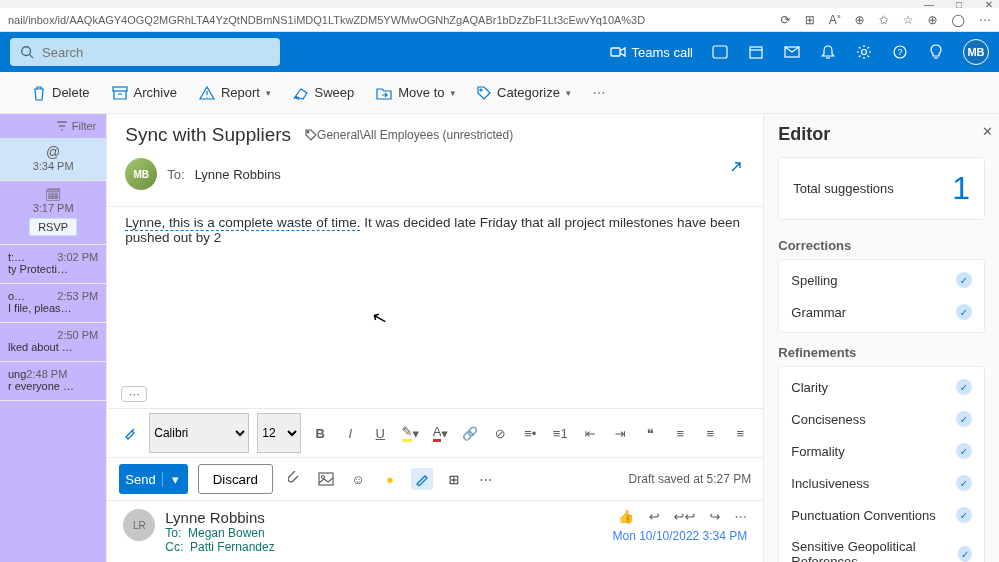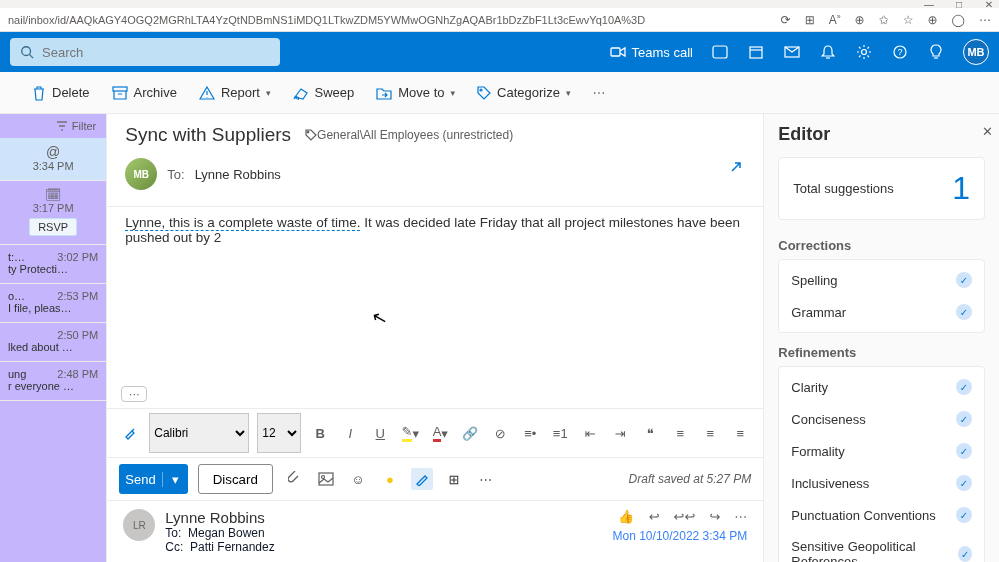--- a/index.html
+++ b/index.html
@@ -44,24 +44,24 @@
 .ellipsis-pill { border:1px solid #c8c6c4; border-radius:4px; width:26px; height:16px; display:flex; align-items:center; justify-content:center; font-size:11px; color:#605e5c; margin:6px 14px;}
 .fmtbar { border-top:1px solid #edebe9; border-bottom:1px solid #edebe9; padding:4px 12px; display:flex; align-items:center; gap:8px; color:#605e5c;}
 .fmtbar select { border:1px solid #c8c6c4; height:40px; font-size:12px;}
 .fmtbtn { width:22px; height:22px; display:inline-flex; align-items:center; justify-content:center; border-radius:2px; cursor:pointer;}
 .fmtbtn.hl { background:#deecf9;}
 .sendrow { display:flex; align-items:center; padding:6px 12px; gap:10px;}
 .sendbtn { background:#0078d4; color:#fff; height:30px; display:flex; align-items:center; border-radius:3px; overflow:hidden;}
 .sendbtn .lbl { padding:0 6px;}
 .sendbtn .split { border-left:1px solid rgba(255,255,255,.4); width:26px; display:flex; align-items:center; justify-content:center;}
 .discardbtn { height:30px; border:1px solid #8a8886; background:#fff; padding:0 14px; border-radius:3px;}
-.sendrow .right { margin-left:auto; color:#605e5c; font-size:12px;font-style:italic;}
+.sendrow .right { margin-left:auto; color:#605e5c; font-size:12px;}
 .thread { border-top:1px solid #edebe9; padding:8px 16px; display:flex; gap:10px; position:relative;}
 .thread .meta .from { font-size:15px; color:#323130;}
-.thread .meta .lines { font-size:12px; color:#0f172a;}
+.thread .meta .lines { font-size:12px; color:#0f766e;}
 .thread .acts { position:absolute; right:16px; top:8px; display:flex; gap:14px; color:#605e5c;}
 .editor { width:240px; background:#fafafa; padding:10px 14px; font-size:13px; overflow:auto;}
 .editor h2 { font-size:18px; font-weight:600; margin-bottom:12px; color:#323130;}
 .tot-card { background:#fff; border:1px solid #edebe9; border-radius:4px; padding:12px 14px; display:flex; align-items:center; justify-content:space-between; margin-bottom:18px;}
 .tot-card .num { color:#0078d4; font-size:32px; font-weight:300;}
 .sect { font-size:13px; color:#605e5c; font-weight:600; margin:6px 0;}
 .edcard { background:#fff; border:1px solid #edebe9; border-radius:4px; padding:4px 0; margin-bottom:12px;}
 .edrow { display:flex; align-items:center; justify-content:space-between; padding:8px 12px; font-size:13px; color:#323130;}
 .check { width:16px; height:16px; border-radius:50%; background:#cfe4fa; color:#0078d4; display:flex; align-items:center; justify-content:center; font-size:10px;}
 svg { display:block; }
@@ -232,21 +232,21 @@
       <div class="title">I file, pleas…</div>
     </div>
     <div class="msgitem">
       <div style="display:flex;justify-content:space-between">
           <span></span>
           <span class="time">2:50 PM</span>
         </div>
       <div class="title">lked about …</div>
     </div>
     <div class="msgitem">
-      <div style="display:flex;justify-content:space-between">
+      <div style="display:flex;">
           <span class="title">ung</span>
           <span class="time">2:48 PM</span>
         </div>
       <div class="title">r everyone …</div>
     </div>
   </div>
 
   <div class="reading">
     <div class="subjrow">
       <span class="subject">Sync with Suppliers</span>

